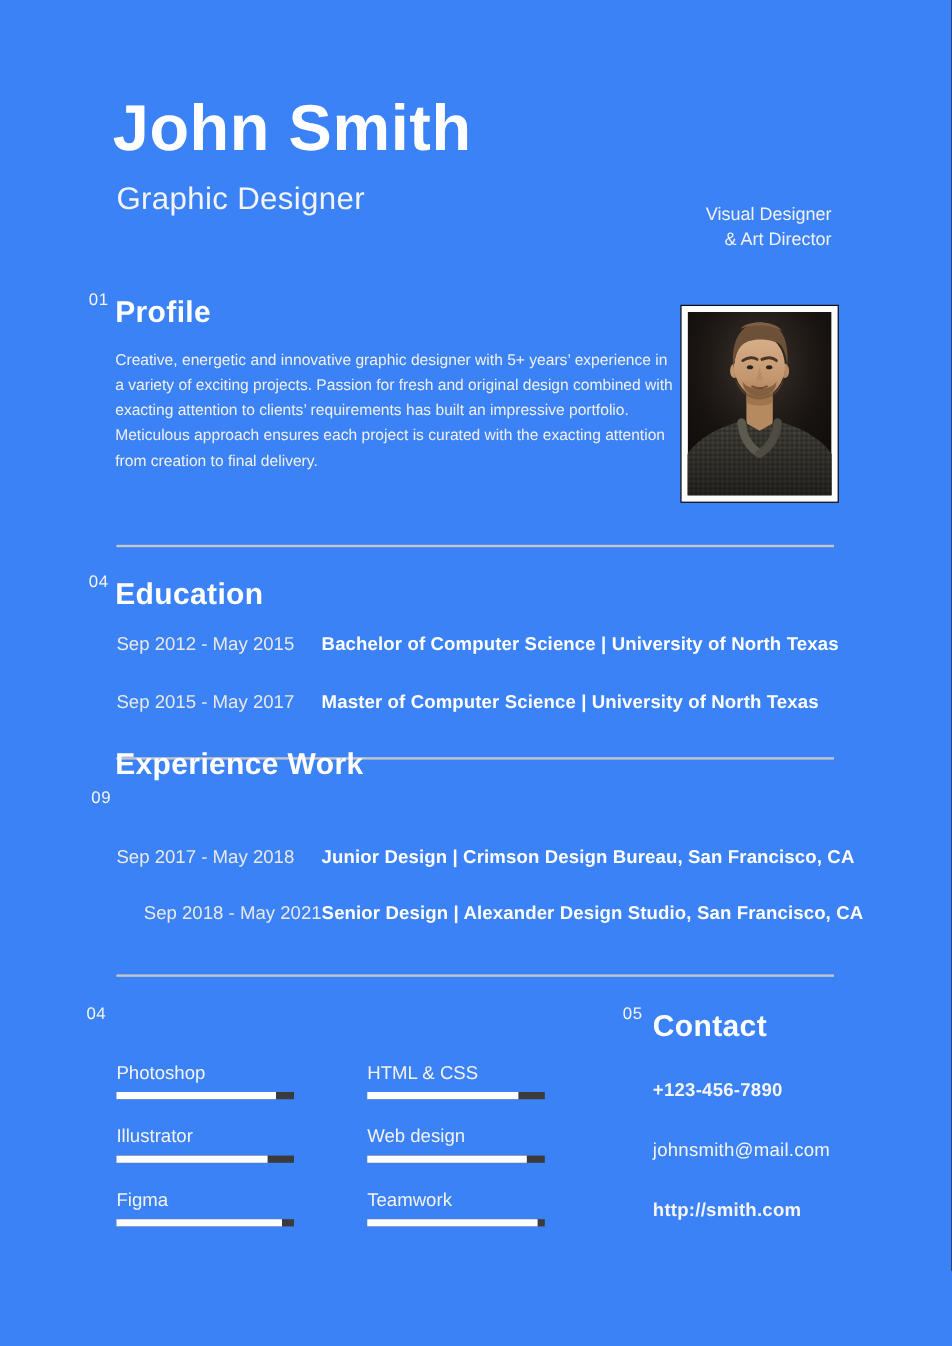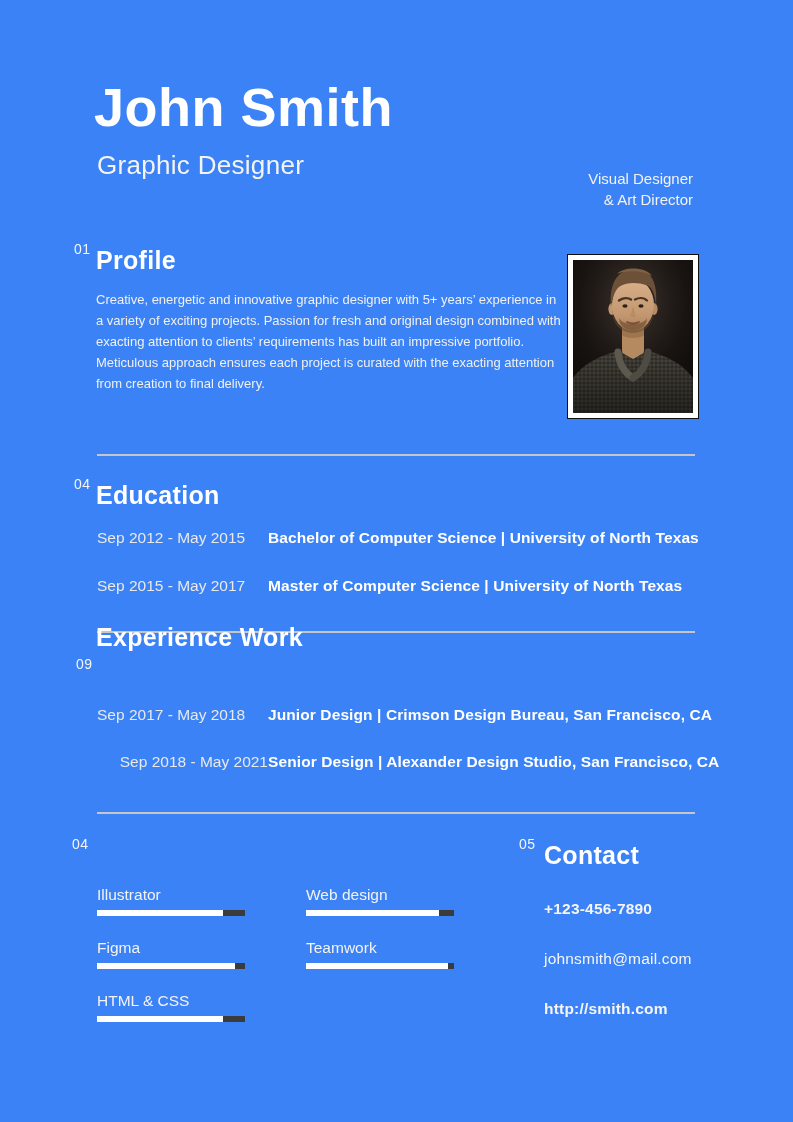--- a/index.html
+++ b/index.html
@@ -178,20 +178,26 @@
     <span class="t-dates">Sep 2018 - May 2021</span>
     <span class="t-detail">Senior Design | Alexander Design Studio, San Francisco, CA</span>
   </div>
 
   <div class="abs divider" style="top:812px;"></div>
 
   <div class="abs sec-num" style="left:72px; top:836px;">04</div>
 
   <div class="abs skills-grid">
     <div class="skill">
+      <div class="skill-label">Photoshop</div>
+      <div class="skill-track">
+          <div class="skill-fill" style="width: 90%;"></div>
+        </div>
+    </div>
+    <div class="skill">
       <div class="skill-label">Illustrator</div>
       <div class="skill-track">
           <div class="skill-fill" style="width: 85%;"></div>
         </div>
     </div>
     <div class="skill">
       <div class="skill-label">Figma</div>
       <div class="skill-track">
           <div class="skill-fill" style="width: 93%;"></div>
         </div>

